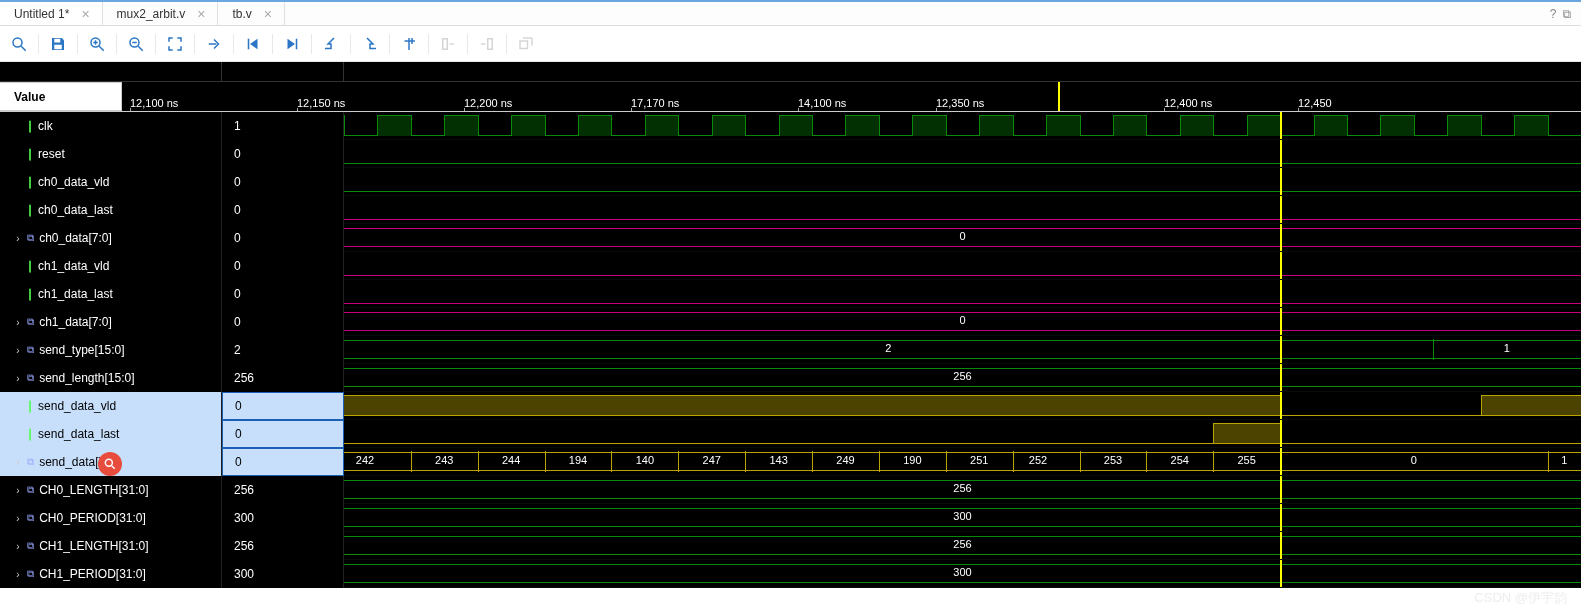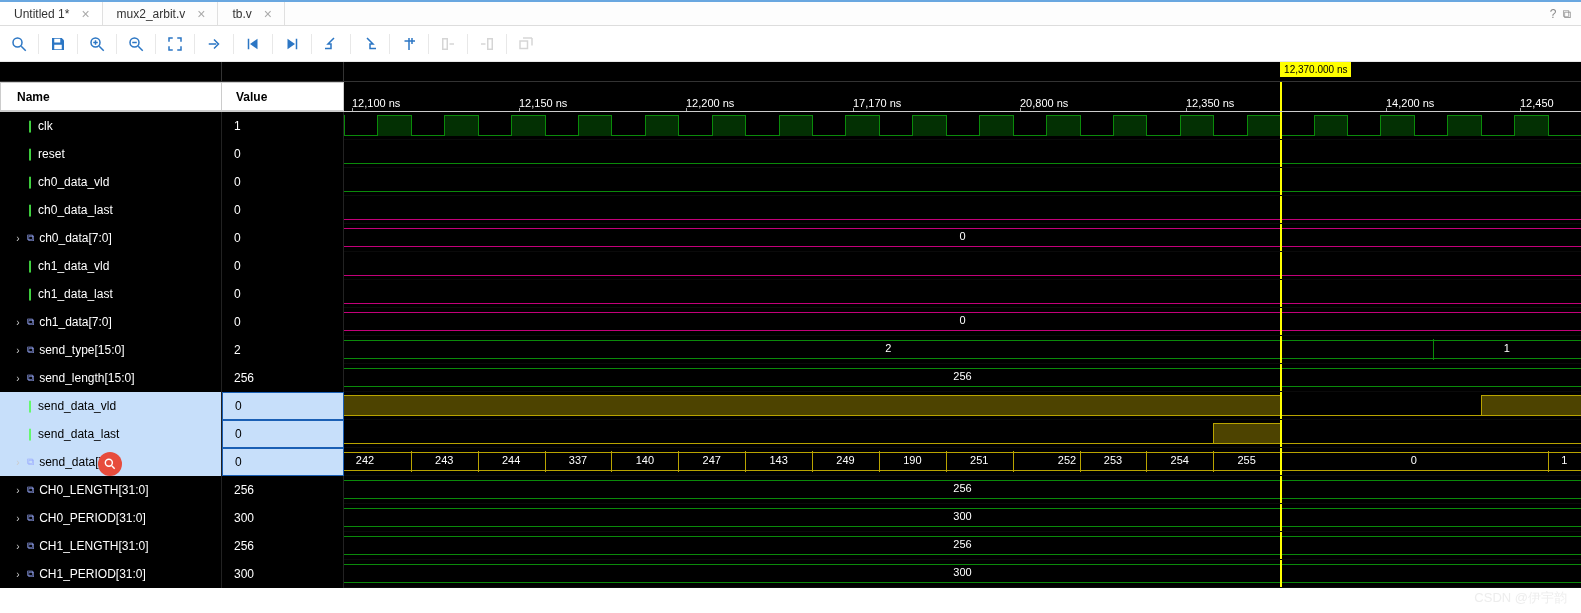--- a/index.html
+++ b/index.html
@@ -172,37 +172,33 @@
         <rect x="4" y="8" width="10" height="10"></rect>
         <line x1="8" y1="4" x2="20" y2="4"></line>
         <line x1="20" y1="4" x2="20" y2="14"></line>
       </svg>
     </span>
 </div>
 
 <div class="black-strip">
   <div class="c1"></div>
     <div class="c2"></div>
-  <div class="c3">
-    <div class="cursor-label" style="left: 936.108px;">12,370.000 ns</div>
-  </div>
 </div>
 
 <div class="header-row">
-  <div class="h-name">Name</div>
   <div class="h-value">Value</div>
   <div class="h-wave">
     <div class="ruler" id="ruler">
         <div class="tick" style="left: 8px;">12,100 ns</div>
         <div class="tick" style="left: 175px;">12,150 ns</div>
         <div class="tick" style="left: 342px;">12,200 ns</div>
         <div class="tick" style="left: 509px;">17,170 ns</div>
-        <div class="tick" style="left: 676px;">20,800 ns</div>
-        <div class="tick" style="left: 842px;">12,350 ns</div>
-        <div class="tick" style="left: 1042px;">14,200 ns</div>
+        <div class="tick" style="left: 676px;">14,100 ns</div>
+        <div class="tick" style="left: 814px;">12,350 ns</div>
+        <div class="tick" style="left: 1042px;">12,400 ns</div>
         <div class="tick" style="left: 1176px;">12,450</div>
         <div class="tick minor" style="left: 0px;"></div>
         <div class="tick minor" style="left: 33.4324px;"></div>
         <div class="tick minor" style="left: 66.8649px;"></div>
         <div class="tick minor" style="left: 100.297px;"></div>
         <div class="tick minor" style="left: 133.73px;"></div>
         <div class="tick minor" style="left: 167.162px;"></div>
         <div class="tick minor" style="left: 200.595px;"></div>
         <div class="tick minor" style="left: 234.027px;"></div>
         <div class="tick minor" style="left: 267.459px;"></div>
@@ -528,35 +524,35 @@
       <div class="wave">
         <div class="wave-area">
           <div class="bus-top" style="background: rgb(185, 164, 0);"></div>
           <div class="bus-bot" style="background: rgb(185, 164, 0);"></div>
           <div class="bus-label" style="left: 21px;">242</div>
           <div class="edge" style="left: 66.8649px; background: rgb(185, 164, 0);"></div>
           <div class="bus-label" style="left: 100.297px;">243</div>
           <div class="edge" style="left: 133.73px; background: rgb(185, 164, 0);"></div>
           <div class="bus-label" style="left: 167.162px;">244</div>
           <div class="edge" style="left: 200.595px; background: rgb(185, 164, 0);"></div>
-          <div class="bus-label" style="left: 234.027px;">337</div>
+          <div class="bus-label" style="left: 234.027px;">194</div>
           <div class="edge" style="left: 267.459px; background: rgb(185, 164, 0);"></div>
           <div class="bus-label" style="left: 300.892px;">140</div>
           <div class="edge" style="left: 334.324px; background: rgb(185, 164, 0);"></div>
           <div class="bus-label" style="left: 367.757px;">247</div>
           <div class="edge" style="left: 401.189px; background: rgb(185, 164, 0);"></div>
           <div class="bus-label" style="left: 434.622px;">143</div>
           <div class="edge" style="left: 468.054px; background: rgb(185, 164, 0);"></div>
           <div class="bus-label" style="left: 501.486px;">249</div>
           <div class="edge" style="left: 534.919px; background: rgb(185, 164, 0);"></div>
           <div class="bus-label" style="left: 568.351px;">190</div>
           <div class="edge" style="left: 601.784px; background: rgb(185, 164, 0);"></div>
           <div class="bus-label" style="left: 635.216px;">251</div>
           <div class="edge" style="left: 668.649px; background: rgb(185, 164, 0);"></div>
-          <div class="bus-label" style="left: 723px;">252</div>
+          <div class="bus-label" style="left: 694px;">252</div>
           <div class="edge" style="left: 735.514px; background: rgb(185, 164, 0);"></div>
           <div class="bus-label" style="left: 768.946px;">253</div>
           <div class="edge" style="left: 802.378px; background: rgb(185, 164, 0);"></div>
           <div class="bus-label" style="left: 835.811px;">254</div>
           <div class="edge" style="left: 869.243px; background: rgb(185, 164, 0);"></div>
           <div class="bus-label" style="left: 902.676px;">255</div>
           <div class="edge" style="left: 936.108px; background: rgb(185, 164, 0);"></div>
           <div class="bus-label" style="left: 1069.84px;">0</div>
           <div class="edge" style="left: 1203.57px; background: rgb(185, 164, 0);"></div>
           <div class="bus-label" style="left: 1220.28px;">1</div>

